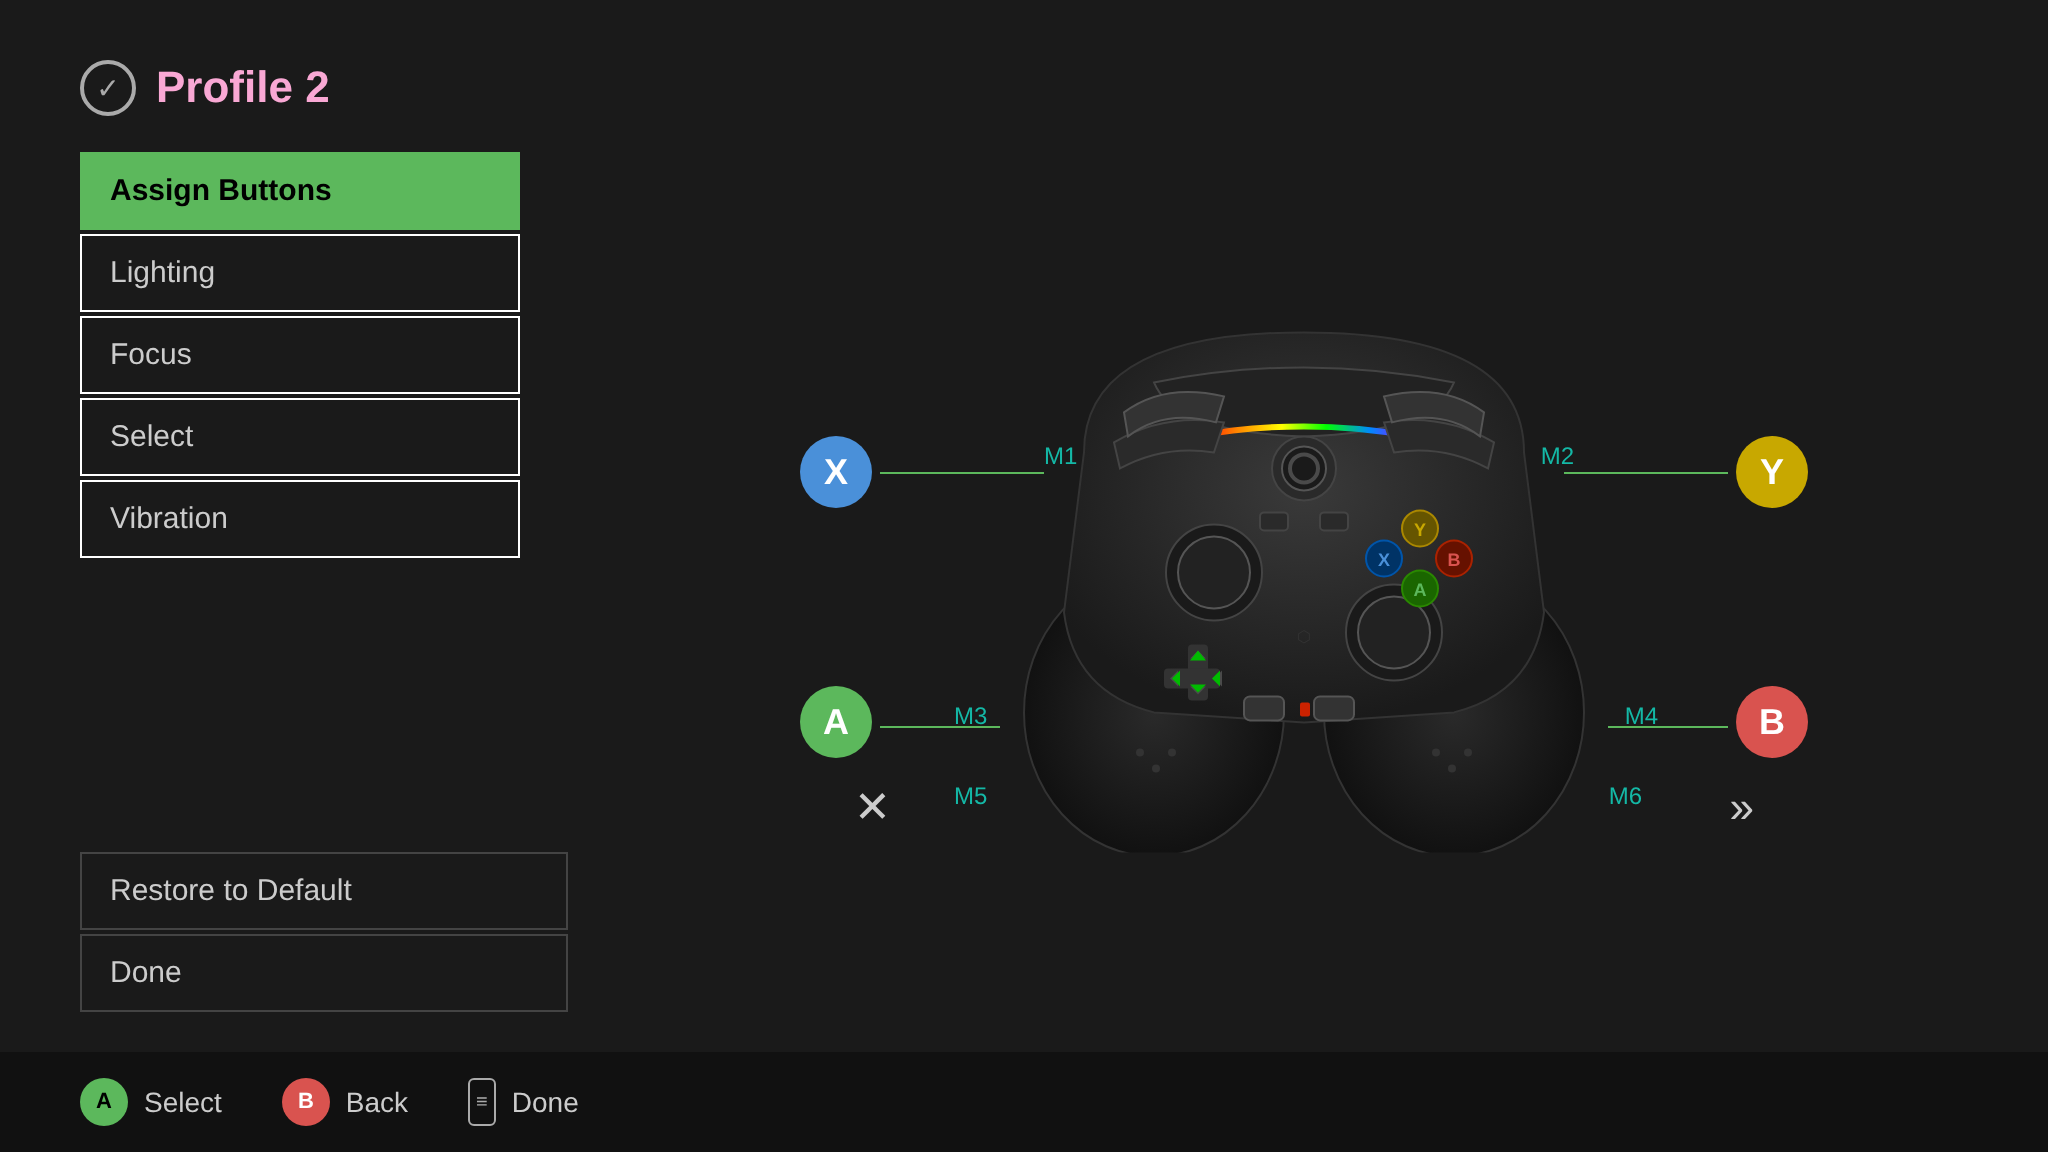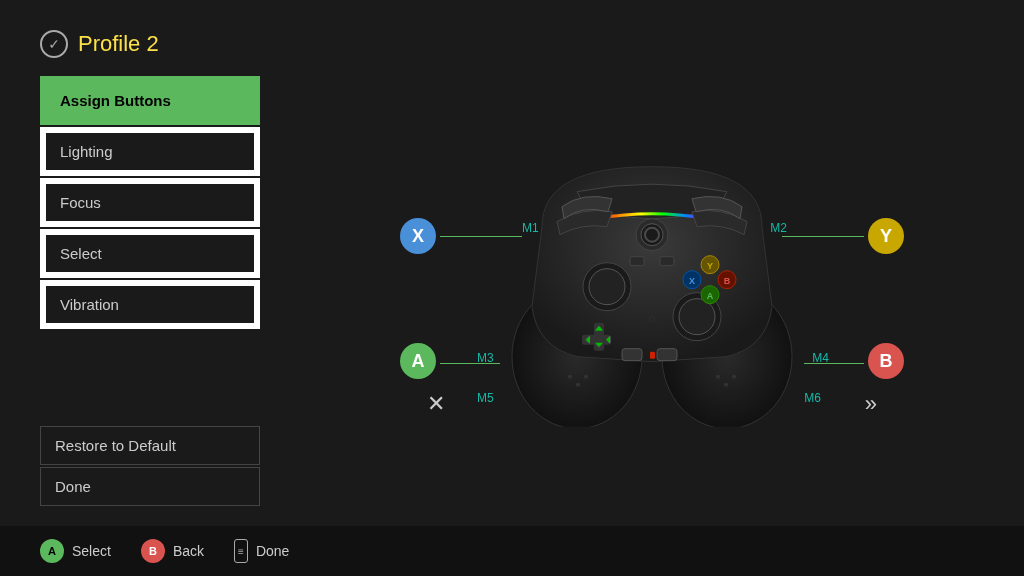--- a/index.html
+++ b/index.html
@@ -35,51 +35,51 @@
       border-radius: 50%;
       display: flex;
       align-items: center;
       justify-content: center;
       color: #aaa;
       font-size: 14px;
     }
 
     .profile-title {
       font-size: 22px;
-      font-weight: 400;
-      color: #fde047;
+      font-weight: 700;
+      color: #f9a8d4;
     }
 
     .menu-list {
       display: flex;
       flex-direction: column;
       gap: 2px;
     }
 
     .menu-item {
       padding: 10px 14px;
       font-size: 15px;
       cursor: pointer;
-      border: 6px solid #ffffff;
+      border: 1px solid #ffffff;
       background: transparent;
       color: #ccc;
     }
 
     .menu-item.active {
       background: #5cb85c;
       color: #000;
       border-color: #5cb85c;
       font-weight: 600;
     }
 
     .bottom-buttons {
       position: absolute;
       left: 40px;
       bottom: 70px;
-      width: 220px;
+      width: 244px;
       display: flex;
       flex-direction: column;
       gap: 2px;
     }
 
     .bottom-btn {
       padding: 10px 14px;
       font-size: 15px;
       cursor: pointer;
       border: 1px solid #444;

